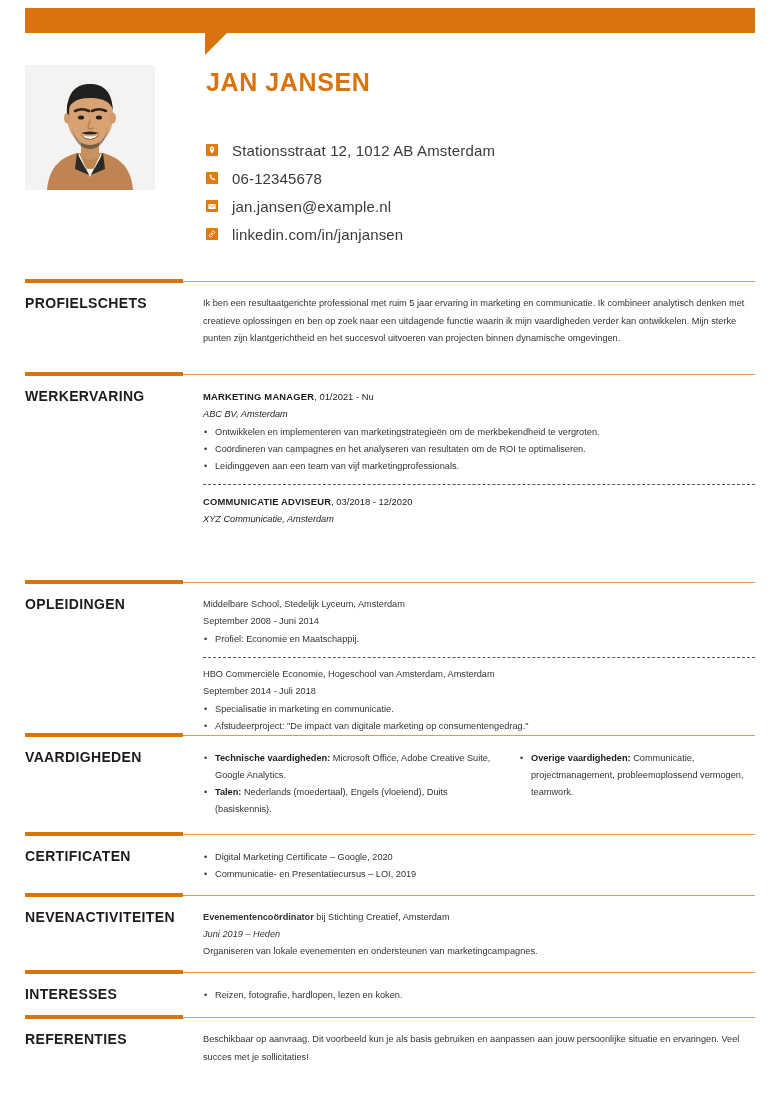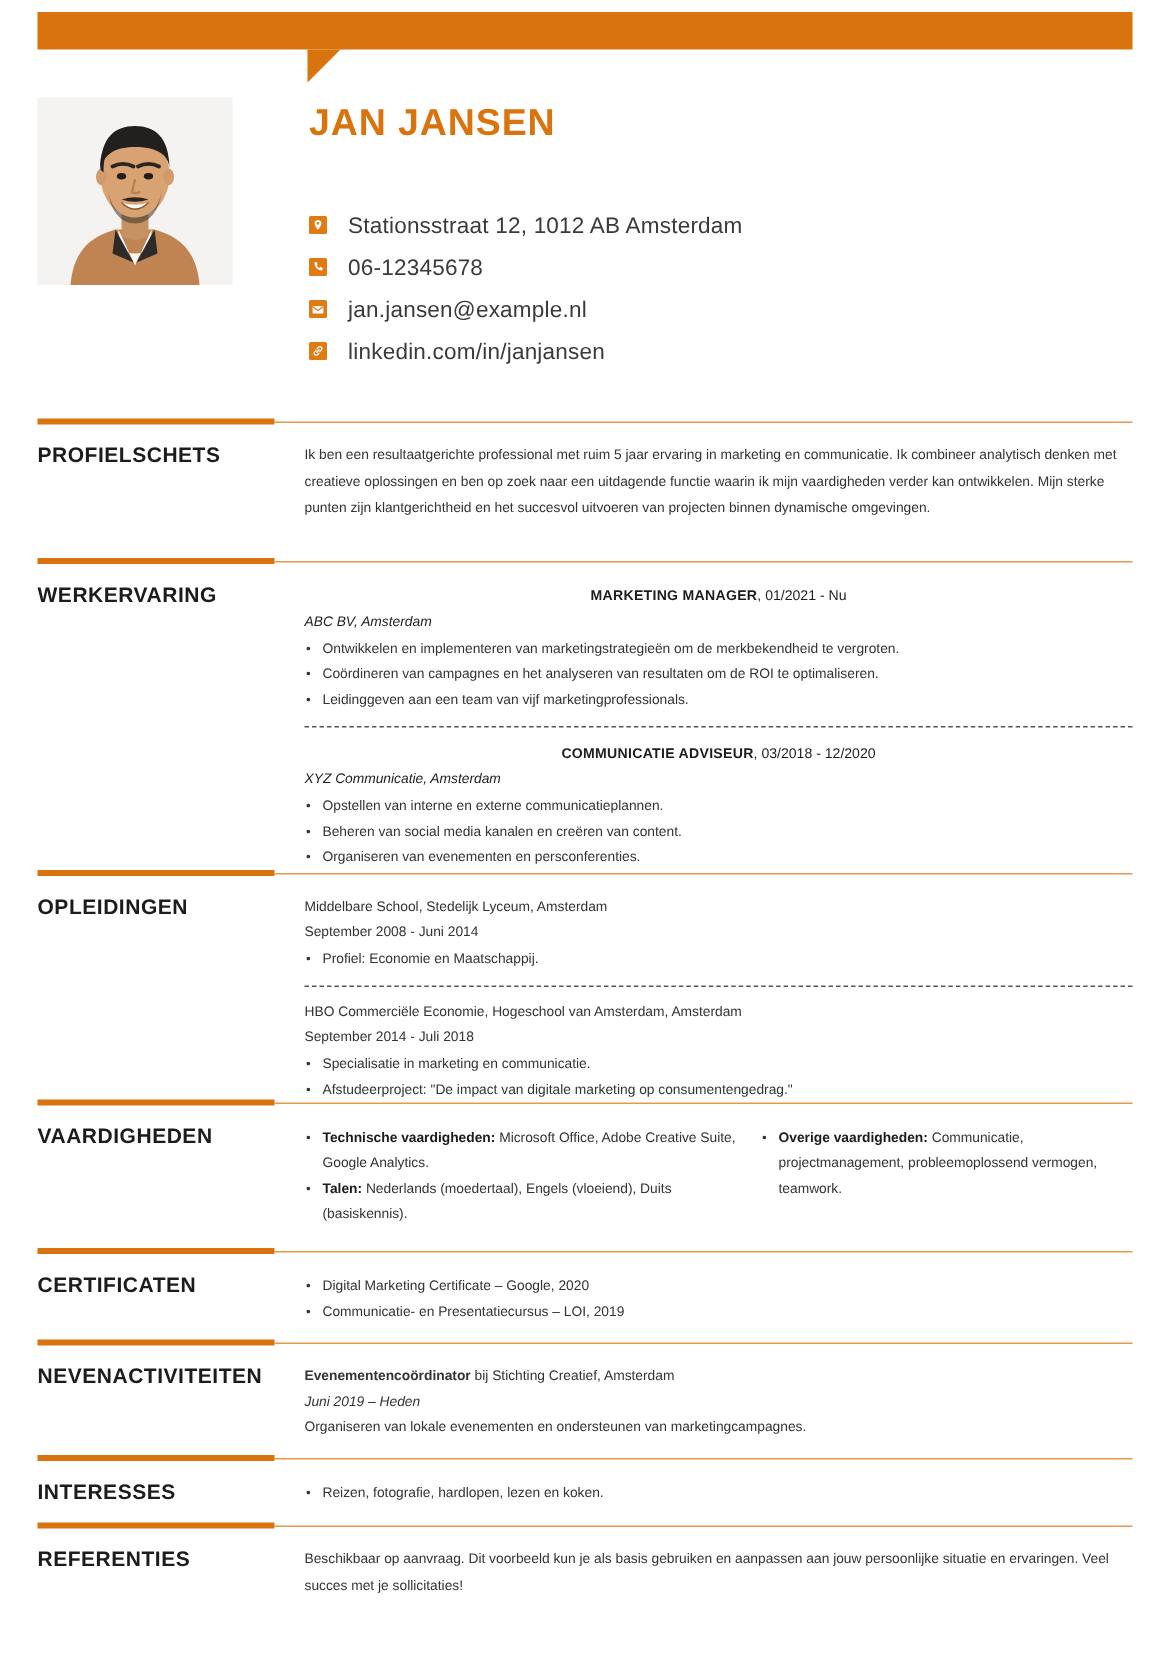--- a/index.html
+++ b/index.html
@@ -144,21 +144,21 @@
   .sec-content {
     margin-left: 178px;
     width: 552px;
     font-size: 9.2px;
     line-height: 17px;
     color: #333333;
   }
 
   
   .para { font-size: 9.2px; line-height: 17.5px; color: #333; }
-  .job-title { font-size: 9.4px; color: #1d1d1d; text-align: center; }
+  .job-title { font-size: 9.4px; color: #1d1d1d; }
   .job-title b { font-weight: bold; letter-spacing: 0.2px; }
   .job-org { font-size: 9.2px; font-weight: normal; font-style: italic; color: #1d1d1d; margin-top: 1px; }
   .edu-line { font-size: 9.2px; color: #333; }
   .sub-italic { font-style: italic; font-size: 9.2px; color: #333; }
 
   ul.blist {
     list-style: none;
     margin: 1px 0 0 0;
     padding: 0;
   }
@@ -180,21 +180,21 @@
   ul.blist li b { font-weight: bold; color: #1b1b1b; }
 
   .dashed-sep {
     border-top: 1.4px dashed #555;
     margin: 9px 0 8px 0;
     width: 552px;
   }
 
   .two-col {
     display: flex;
-    gap: 4px;
+    gap: 16px;
   }
   .two-col .col-a { width: 300px; flex: 0 0 300px; }
   .two-col .col-b { width: 252px; flex: 0 0 252px; }
 </style>
 </head>
 <body>
 
 <div class="page">
 
   <div class="header-banner"></div>
@@ -311,25 +311,20 @@
           </ul>
         </div>
 
         <div class="dashed-sep"></div>
 
         <div>
           <div class="job-title">
             <b>COMMUNICATIE ADVISEUR</b><span>, 03/2018 - 12/2020</span>
           </div>
           <div class="job-org">XYZ Communicatie, Amsterdam</div>
-          <ul class="blist">
-            <li>Opstellen van interne en externe communicatieplannen.</li>
-            <li>Beheren van social media kanalen en creëren van content.</li>
-            <li>Organiseren van evenementen en persconferenties.</li>
-          </ul>
         </div>
 
       </div>
     </div>
   </div>
 
   <div class="section" style="top:580px;">
     <div class="divider">
       <div class="thick"></div>
       <div class="thin"></div>

